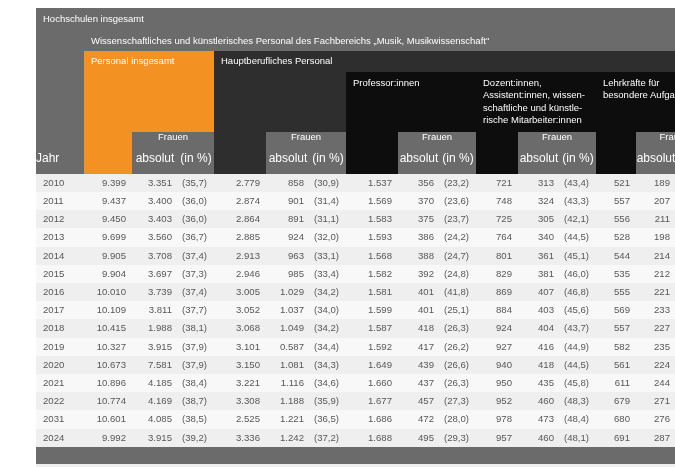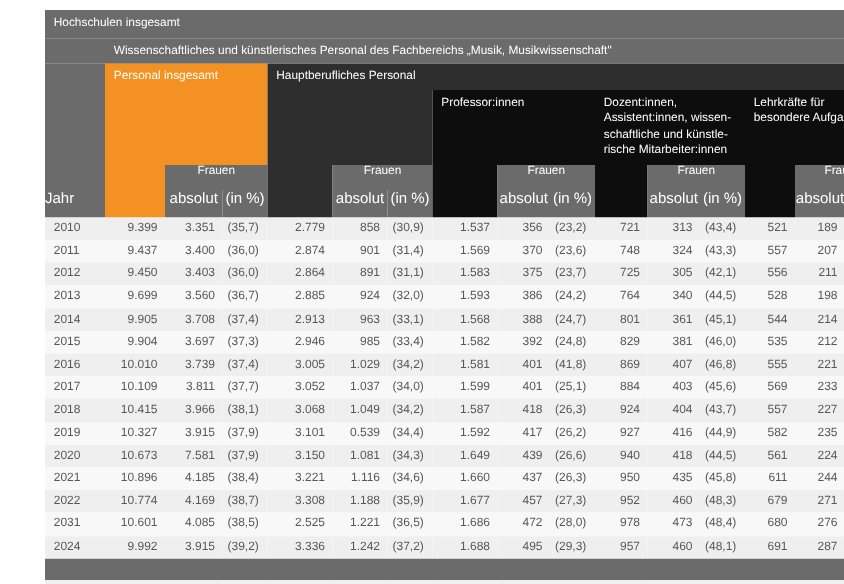--- a/index.html
+++ b/index.html
@@ -383,42 +383,42 @@
           <td>884</td>
           <td>403</td>
           <td class="pct">(45,6)</td>
           <td>569</td>
           <td>233</td>
           <td class="pct">(40,9)</td>
         </tr>
         <tr class="data odd">
           <td class="year">2018</td>
           <td>10.415</td>
-          <td>3.966</td>
+          <td>1.988</td>
           <td class="pct">(38,1)</td>
           <td>3.068</td>
           <td>1.049</td>
           <td class="pct">(34,2)</td>
           <td>1.587</td>
           <td>418</td>
           <td class="pct">(26,3)</td>
           <td>924</td>
           <td>404</td>
           <td class="pct">(43,7)</td>
           <td>557</td>
           <td>227</td>
           <td class="pct">(40,8)</td>
         </tr>
         <tr class="data even">
           <td class="year">2019</td>
           <td>10.327</td>
           <td>3.915</td>
           <td class="pct">(37,9)</td>
           <td>3.101</td>
-          <td>0.539</td>
+          <td>0.587</td>
           <td class="pct">(34,4)</td>
           <td>1.592</td>
           <td>417</td>
           <td class="pct">(26,2)</td>
           <td>927</td>
           <td>416</td>
           <td class="pct">(44,9)</td>
           <td>582</td>
           <td>235</td>
           <td class="pct">(40,4)</td>

